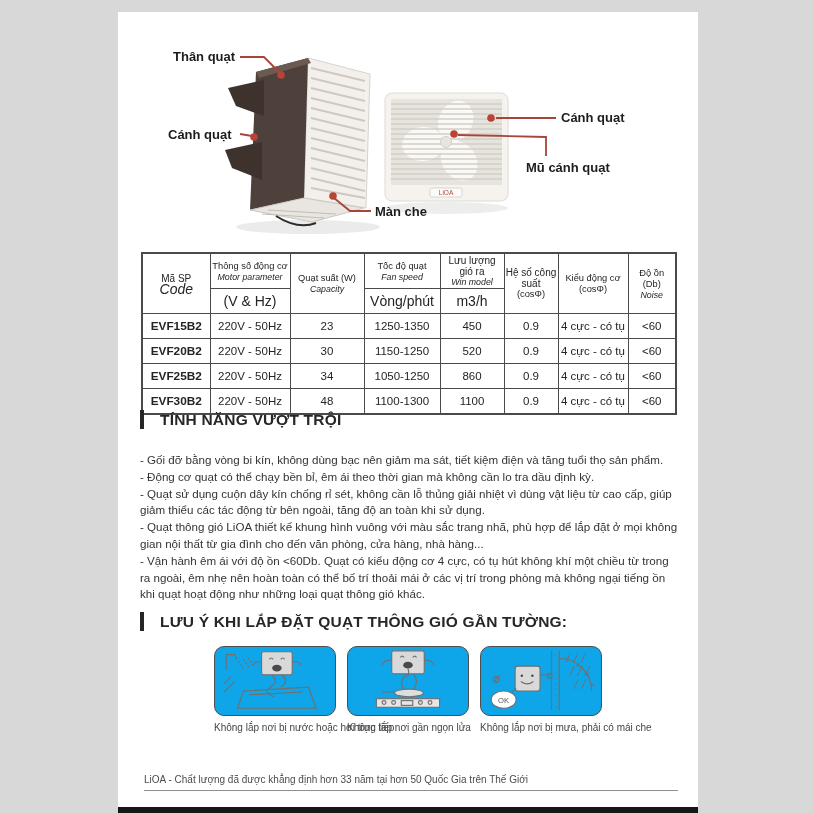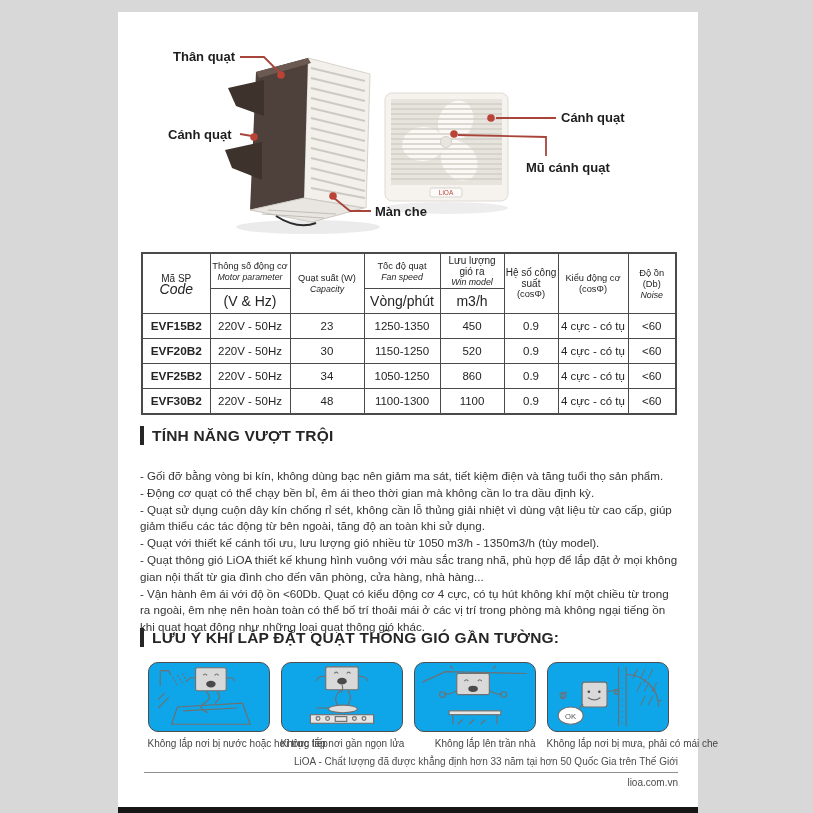--- a/index.html
+++ b/index.html
@@ -44,42 +44,41 @@
   .hv.small{font-size:10px;}
   th.sub{font-size:14px;height:22px;}
   table.spec tbody td{font-size:11.5px;height:22px;}
   table.spec tbody td.code{font-weight:bold;font-size:11.8px;}
   thead tr.r1 th{height:27px;}
 
   
   .features{position:absolute;left:22px;top:398px;width:538px;}
   .sec-head{
     font-weight:bold;font-size:15.5px;color:#262626;
-    border-left:4px solid #262626;padding-left:8px;line-height:19px;
+    border-left:4px solid #262626;padding-left:16px;line-height:19px;
     letter-spacing:.2px;
-    margin-top:16px;
   }
   .features .body{margin-top:23px;}
   .features p{margin:0;font-size:11.6px;line-height:16.8px;color:#343434;}
 
   
   .notes{position:absolute;left:14px;top:600px;width:552px;}
   .notes .sec-head{margin-left:8px;}
   .figs{display:flex;gap:11px;margin-top:15px;justify-content:center;}
   .fig{width:122px;}
   .fig-box{
     width:122px;height:70px;border:1.6px solid #4e4e4e;border-radius:10px;
     background:#0ea5e9;box-sizing:border-box;overflow:hidden;
   }
   .fig-cap{
     margin-top:6px;font-size:10px;color:#454545;text-align:right;white-space:nowrap;
   }
 
   
-  .footer{position:absolute;left:26px;top:743px;width:534px;text-align:right;}
+  .footer{position:absolute;left:26px;top:761px;width:534px;text-align:left;}
   .footer .tagline{font-size:10px;color:#4c4c4c;line-height:13px;}
   .footer .rule{border:none;border-top:1px solid #8f8f8f;margin:4px 0 4px 0;}
   .footer .site{font-size:10px;color:#4c4c4c;}
 </style>
 </head>
 <body>
 
 <div class="card">
 
   <div class="diagram">
@@ -232,21 +231,20 @@
       </tbody>
     </table>
   </div>
 
   <div class="features">
     <div class="sec-head">TÍNH NĂNG VƯỢT TRỘI</div>
     <div class="body">
       <p>- Gối đỡ bằng vòng bi kín, không dùng bạc nên giảm ma sát, tiết kiệm điện và tăng tuổi thọ sản phẩm.</p>
       <p>- Động cơ quạt có thể chạy bền bỉ, êm ái theo thời gian mà không cần lo tra dầu định kỳ.</p>
       <p>- Quạt sử dụng cuộn dây kín chống rỉ sét, không cần lỗ thủng giải nhiệt vì dùng vật liệu từ cao cấp, giúp giảm thiểu các tác động từ bên ngoài, tăng độ an toàn khi sử dụng.</p>
-      <p>- Quạt với thiết kế cánh tối ưu, lưu lượng gió nhiều từ 1050 m3/h - 1350m3/h (tùy model).</p>
       <p>- Quạt thông gió LiOA thiết kế khung hình vuông với màu sắc trang nhã, phù hợp để lắp đặt ở mọi không gian nội thất từ gia đình cho đến văn phòng, cửa hàng, nhà hàng...</p>
       <p>- Vận hành êm ái với độ ồn &lt;60Db. Quạt có kiểu động cơ 4 cực, có tụ hút không khí một chiều từ trong ra ngoài, êm nhẹ nên hoàn toàn có thể bố trí thoải mái ở các vị trí trong phòng mà không ngại tiếng ồn khi quạt hoạt động như những loại quạt thông gió khác.</p>
     </div>
   </div>
 
   <div class="notes">
     <div class="sec-head">LƯU Ý KHI LẮP ĐẶT QUẠT THÔNG GIÓ GẦN TƯỜNG:</div>
     <div class="figs">
       <div class="fig">
         <div class="fig-box">
@@ -288,40 +286,20 @@
               <path d="M61,23 q2,5 -1,8"></path>
             </g>
           </svg>
         </div>
         <div class="fig-cap">Không lắp nơi gần ngọn lửa</div>
       </div>
       <div class="fig">
         <div class="fig-box">
           <svg width="119" height="67" viewBox="0 0 121 70">
             <g stroke="#707070" stroke-width="1.2" fill="none">
-              <path d="M6,20 L30,9 L115,11"></path>
-              <rect x="42" y="11" width="34" height="22" rx="2" fill="#d9d9d9"></rect>
-              <path d="M50,19 q2,-3 4,0 M64,19 q2,-3 4,0"></path>
-              <ellipse cx="59" cy="27" rx="5" ry="3.3" fill="#4a4a4a" stroke="none"></ellipse>
-              <path d="M42,29 q-9,5 -13,3 M76,29 q9,5 13,3"></path>
-              <circle cx="27" cy="33" r="3"></circle>
-                <circle cx="91" cy="33" r="3"></circle>
-              <path d="M38,6 l-3,-3 M80,6 l3,-3"></path>
-              <rect x="34" y="50" width="54" height="4" fill="#e6e6e6"></rect>
-              <path d="M38,54 v10 M84,54 v10"></path>
-              <path d="M48,59 l-5,5 M60,59 l-5,5 M72,59 l-5,5"></path>
-            </g>
-          </svg>
-        </div>
-        <div class="fig-cap">Không lắp lên trần nhà</div>
-      </div>
-      <div class="fig">
-        <div class="fig-box">
-          <svg width="119" height="67" viewBox="0 0 121 70">
-            <g stroke="#707070" stroke-width="1.2" fill="none">
               <path d="M72,4 v62 M80,4 v62"></path>
               <path d="M76,8 v56" stroke-dasharray="1,5"></path>
               <path d="M92,6 l-5,10 M100,6 l-5,10 M108,6 l-5,10 M96,20 l-5,10 M104,20 l-5,10 M112,20 l-5,10 M100,34 l-5,10 M108,34 l-5,10" stroke-width="1"></path>
               <path d="M80,12 a34,34 0 0 1 34,34"></path>
               <path d="M88,14 l2,-4 M98,20 l3,-3 M107,29 l4,-2 M113,40 l4,-1"></path>
               <rect x="34" y="20" width="26" height="26" rx="3" fill="#d9d9d9"></rect>
               <circle cx="41" cy="30" r="1.3" fill="#4a4a4a" stroke="none"></circle>
               <circle cx="52" cy="30" r="1.3" fill="#4a4a4a" stroke="none"></circle>
               <path d="M40,36 q7,5 13,0"></path>
               <path d="M60,30 q8,-2 11,0"></path>
@@ -335,18 +313,17 @@
           </svg>
         </div>
         <div class="fig-cap">Không lắp nơi bị mưa, phải có mái che</div>
       </div>
     </div>
   </div>
 
   <div class="footer">
     <div class="tagline">LiOA - Chất lượng đã được khẳng định hơn 33 năm tại hơn 50 Quốc Gia trên Thế Giới</div>
     <hr class="rule">
-    <div class="site">lioa.com.vn</div>
   </div>
 
 </div>
 
 <div class="bottom-bar"></div>
 
 </body></html>

